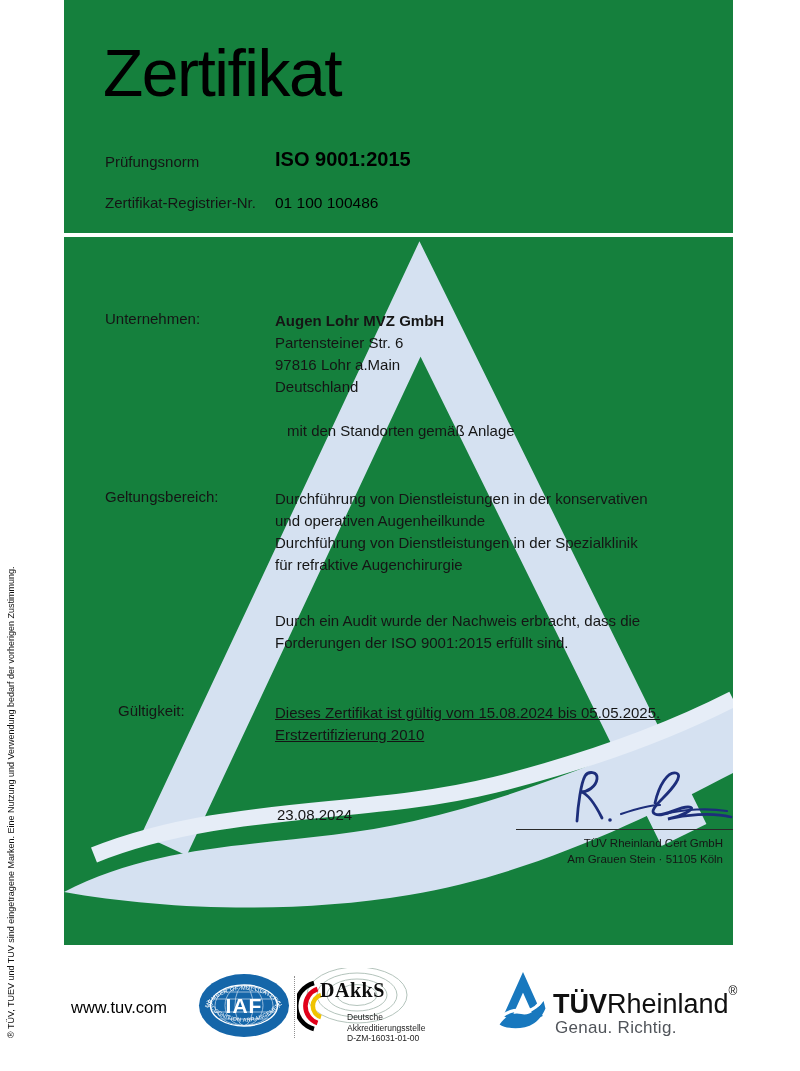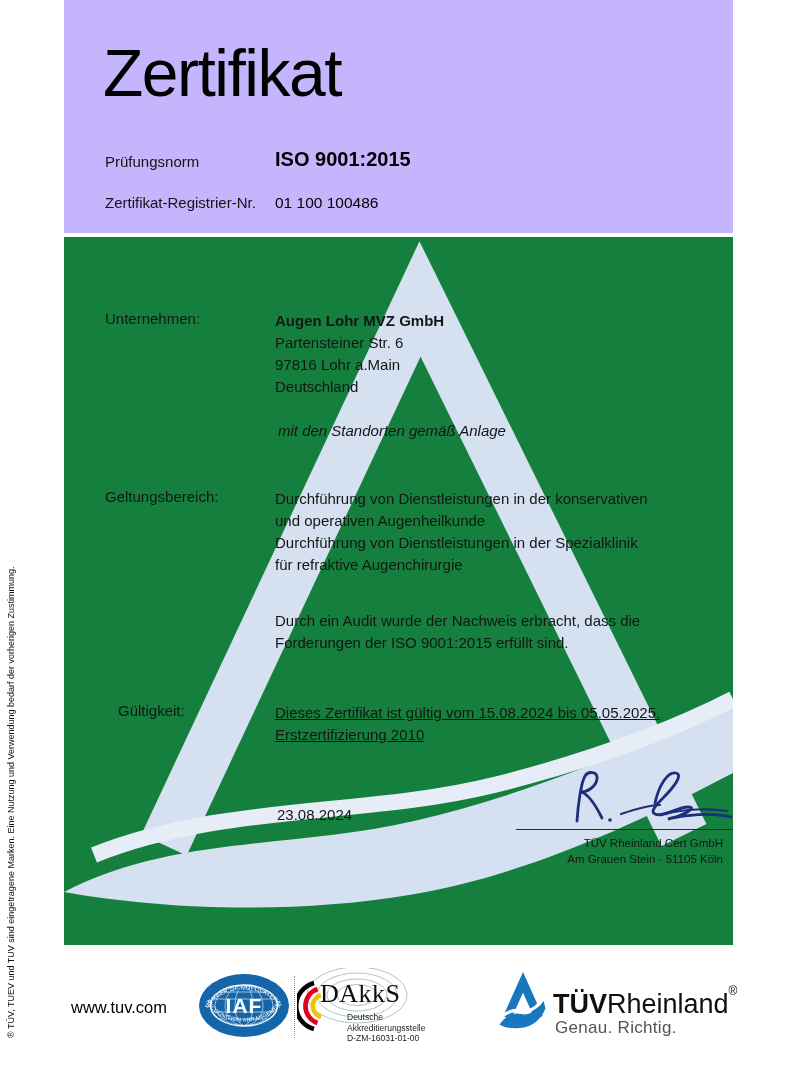--- a/index.html
+++ b/index.html
@@ -2,21 +2,21 @@
 <html><head>
 <meta charset="utf-8">
 <style>
   html,body{margin:0;padding:0;}
   body{width:800px;height:1071px;background:#ffffff;
        font-family:"Liberation Sans", sans-serif;color:#141414;
        -webkit-font-smoothing:antialiased;}
   #page{position:relative;width:800px;height:1071px;overflow:hidden;background:#fff;}
 
   
-  .header-panel{position:absolute;left:64px;top:0;width:669px;height:233px;background:#c4b5fd;}
+  .header-panel{position:absolute;left:64px;top:0;width:669px;height:233px;background:#15803d;}
   .main-panel{position:absolute;left:64px;top:237px;width:669px;height:708px;background:#15803d;overflow:hidden;}
 
   .abs{position:absolute;}
 
   
   .cert-title{left:39px;top:40px;font-size:66px;letter-spacing:-1.5px;line-height:1;color:#000;}
   .hlabel{font-size:15px;color:#151515;}
   .hval-big{font-size:20px;font-weight:bold;color:#000;}
   .hval{font-size:15.5px;font-weight:normal;color:#000;text-align:right;}
 
@@ -27,21 +27,21 @@
   .block{position:absolute;}
   .issuer{font-size:11.5px;line-height:16px;text-align:right;color:#151515;}
   .sigline{position:absolute;left:452px;top:592px;width:217px;border-top:1.4px solid #2a2a2a;}
 
   
   .wm{position:absolute;left:0;top:0;width:669px;height:708px;}
 
   
   .website{font-size:16.5px;color:#000;text-decoration:none;}
   .dotted-sep{position:absolute;left:294px;top:976px;height:62px;width:0;border-left:1px dotted #8f8f8f;}
-  .dakks-name{font-family:"Liberation Serif", serif;font-weight:normal;font-size:26px;color:#0d0d0d;letter-spacing:0.5px;}
+  .dakks-name{font-family:"Liberation Serif", serif;font-weight:bold;font-size:20px;color:#0d0d0d;letter-spacing:0.5px;}
   .dakks-small{font-size:8.5px;line-height:10.5px;color:#1c1c1c;}
   .brand{font-size:27px;color:#101010;white-space:nowrap;}
   .brand .bld{font-weight:bold;}
   .brand sup{font-size:12px;vertical-align:18px;}
   .tagline{font-size:17px;color:#50545a;letter-spacing:0.3px;}
 
   
   .side-note{position:absolute;left:6px;top:1038px;transform:rotate(-90deg);
              transform-origin:0 0;white-space:nowrap;font-size:9px;color:#111;}
 </style>
@@ -70,21 +70,21 @@
       <path d="M 30,618 C 160,566 300,580 430,548 C 530,523 610,492 669,462" stroke="#e6edf7" stroke-width="16" fill="none"></path>
     </svg>
 
     <div class="abs lbl" style="left:41px;top:73px;">Unternehmen:</div>
     <div class="block" style="left:211px;top:73px;">
       <div class="txt b">Augen Lohr MVZ GmbH</div>
       <div class="txt">Partensteiner Str. 6</div>
       <div class="txt">97816 Lohr a.Main</div>
       <div class="txt">Deutschland</div>
     </div>
-    <div class="abs txt" style="left:214px;top:183px;font-style:italic;">mit den Standorten gemäß Anlage</div>
+    <div class="abs txt" style="left:223px;top:183px;">mit den Standorten gemäß Anlage</div>
 
     <div class="abs lbl" style="left:41px;top:251px;">Geltungsbereich:</div>
     <div class="block" style="left:211px;top:251px;">
       <div class="txt">Durchführung von Dienstleistungen in der konservativen</div>
       <div class="txt">und operativen Augenheilkunde</div>
       <div class="txt">Durchführung von Dienstleistungen in der Spezialklinik</div>
       <div class="txt">für refraktive Augenchirurgie</div>
     </div>
 
     <div class="block" style="left:211px;top:373px;">

